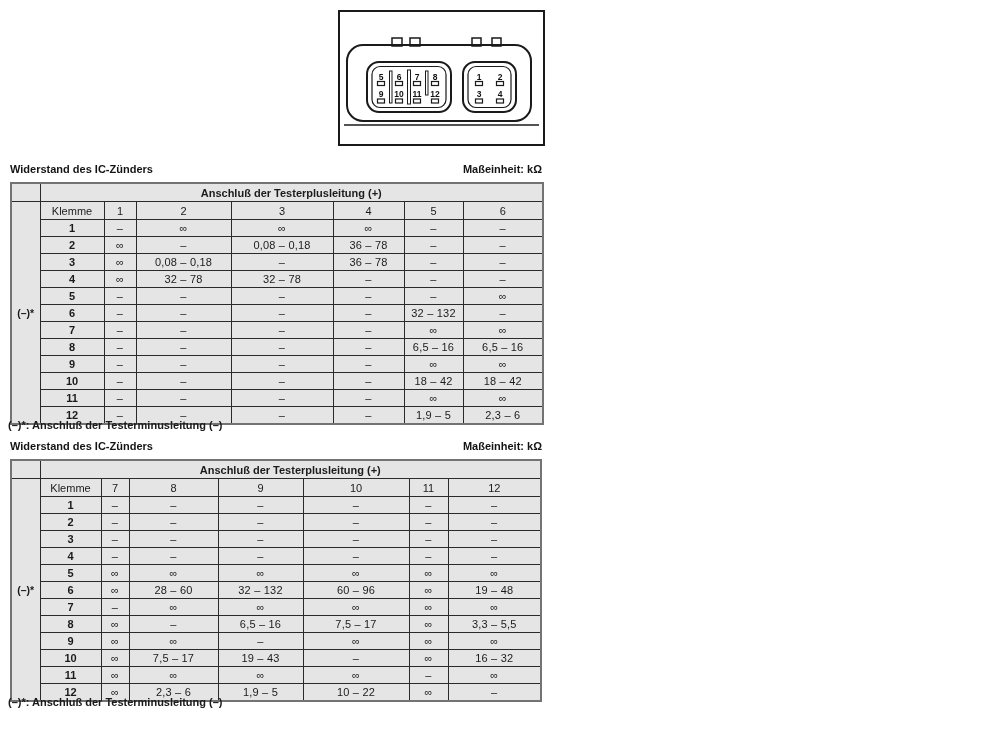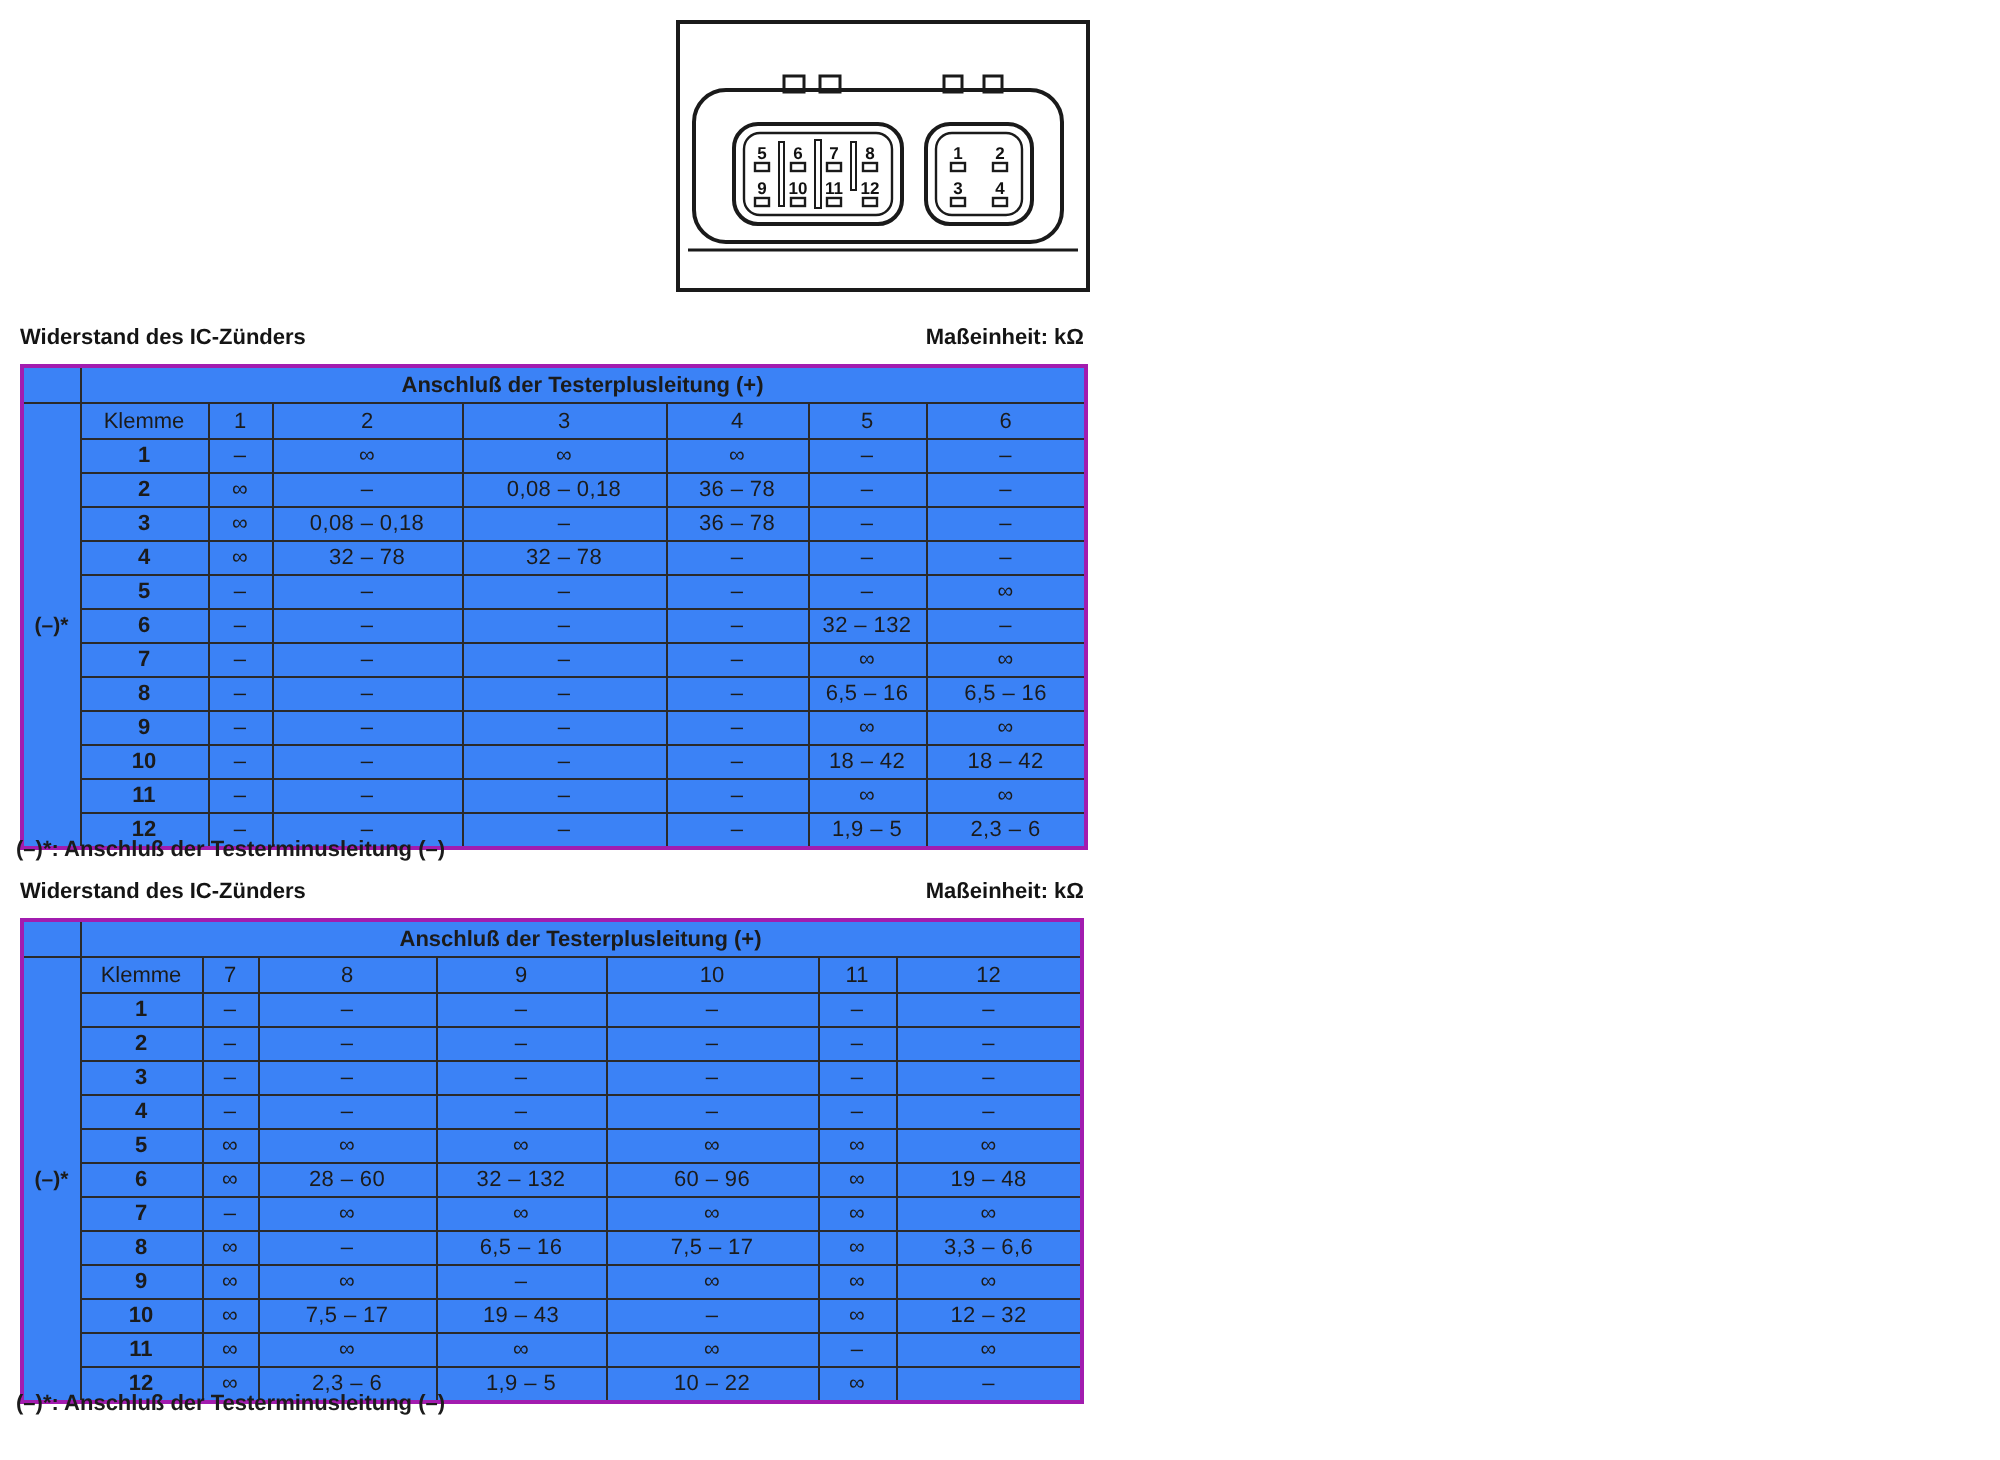--- a/index.html
+++ b/index.html
@@ -22,22 +22,22 @@
     position:absolute;left:10px;width:532px;display:flex;
     justify-content:space-between;align-items:flex-start;
     font-size:11px;font-weight:bold;color:#141414;
   }
   .title-row-1{top:163px;}
   .title-row-2{top:440px;}
 
   
   table.res{
     position:absolute;left:10px;border-collapse:collapse;table-layout:fixed;
-    background:#3b82f6;font-size:11px;color:#1b1b1b;
-    border:2px solid #a21caf;
+    background:#e5e5e5;font-size:11px;color:#1b1b1b;
+    border:2px solid #737373;
   }
   table.res-1{top:182px;width:532px;}
   table.res-2{top:459px;width:530px;}
   table.res td{
     border:1px solid #2a2a2a;text-align:center;vertical-align:middle;
     height:16px;padding:0 2px;overflow:hidden;white-space:nowrap;
   }
   table.res td.span-head{font-weight:bold;height:17px;}
   table.res td.head{font-weight:normal;height:17px;}
   table.res td.klemme{font-weight:bold;}
@@ -350,39 +350,39 @@
           <td class="val">∞</td>
           <td class="val">∞</td>
         </tr>
         <tr>
           <td class="klemme">8</td>
           <td class="val">∞</td>
           <td class="val">–</td>
           <td class="val">6,5 – 16</td>
           <td class="val">7,5 – 17</td>
           <td class="val">∞</td>
-          <td class="val">3,3 – 6,6</td>
+          <td class="val">3,3 – 5,5</td>
         </tr>
         <tr>
           <td class="klemme">9</td>
           <td class="val">∞</td>
           <td class="val">∞</td>
           <td class="val">–</td>
           <td class="val">∞</td>
           <td class="val">∞</td>
           <td class="val">∞</td>
         </tr>
         <tr>
           <td class="klemme">10</td>
           <td class="val">∞</td>
           <td class="val">7,5 – 17</td>
           <td class="val">19 – 43</td>
           <td class="val">–</td>
           <td class="val">∞</td>
-          <td class="val">12 – 32</td>
+          <td class="val">16 – 32</td>
         </tr>
         <tr>
           <td class="klemme">11</td>
           <td class="val">∞</td>
           <td class="val">∞</td>
           <td class="val">∞</td>
           <td class="val">∞</td>
           <td class="val">–</td>
           <td class="val">∞</td>
         </tr>

